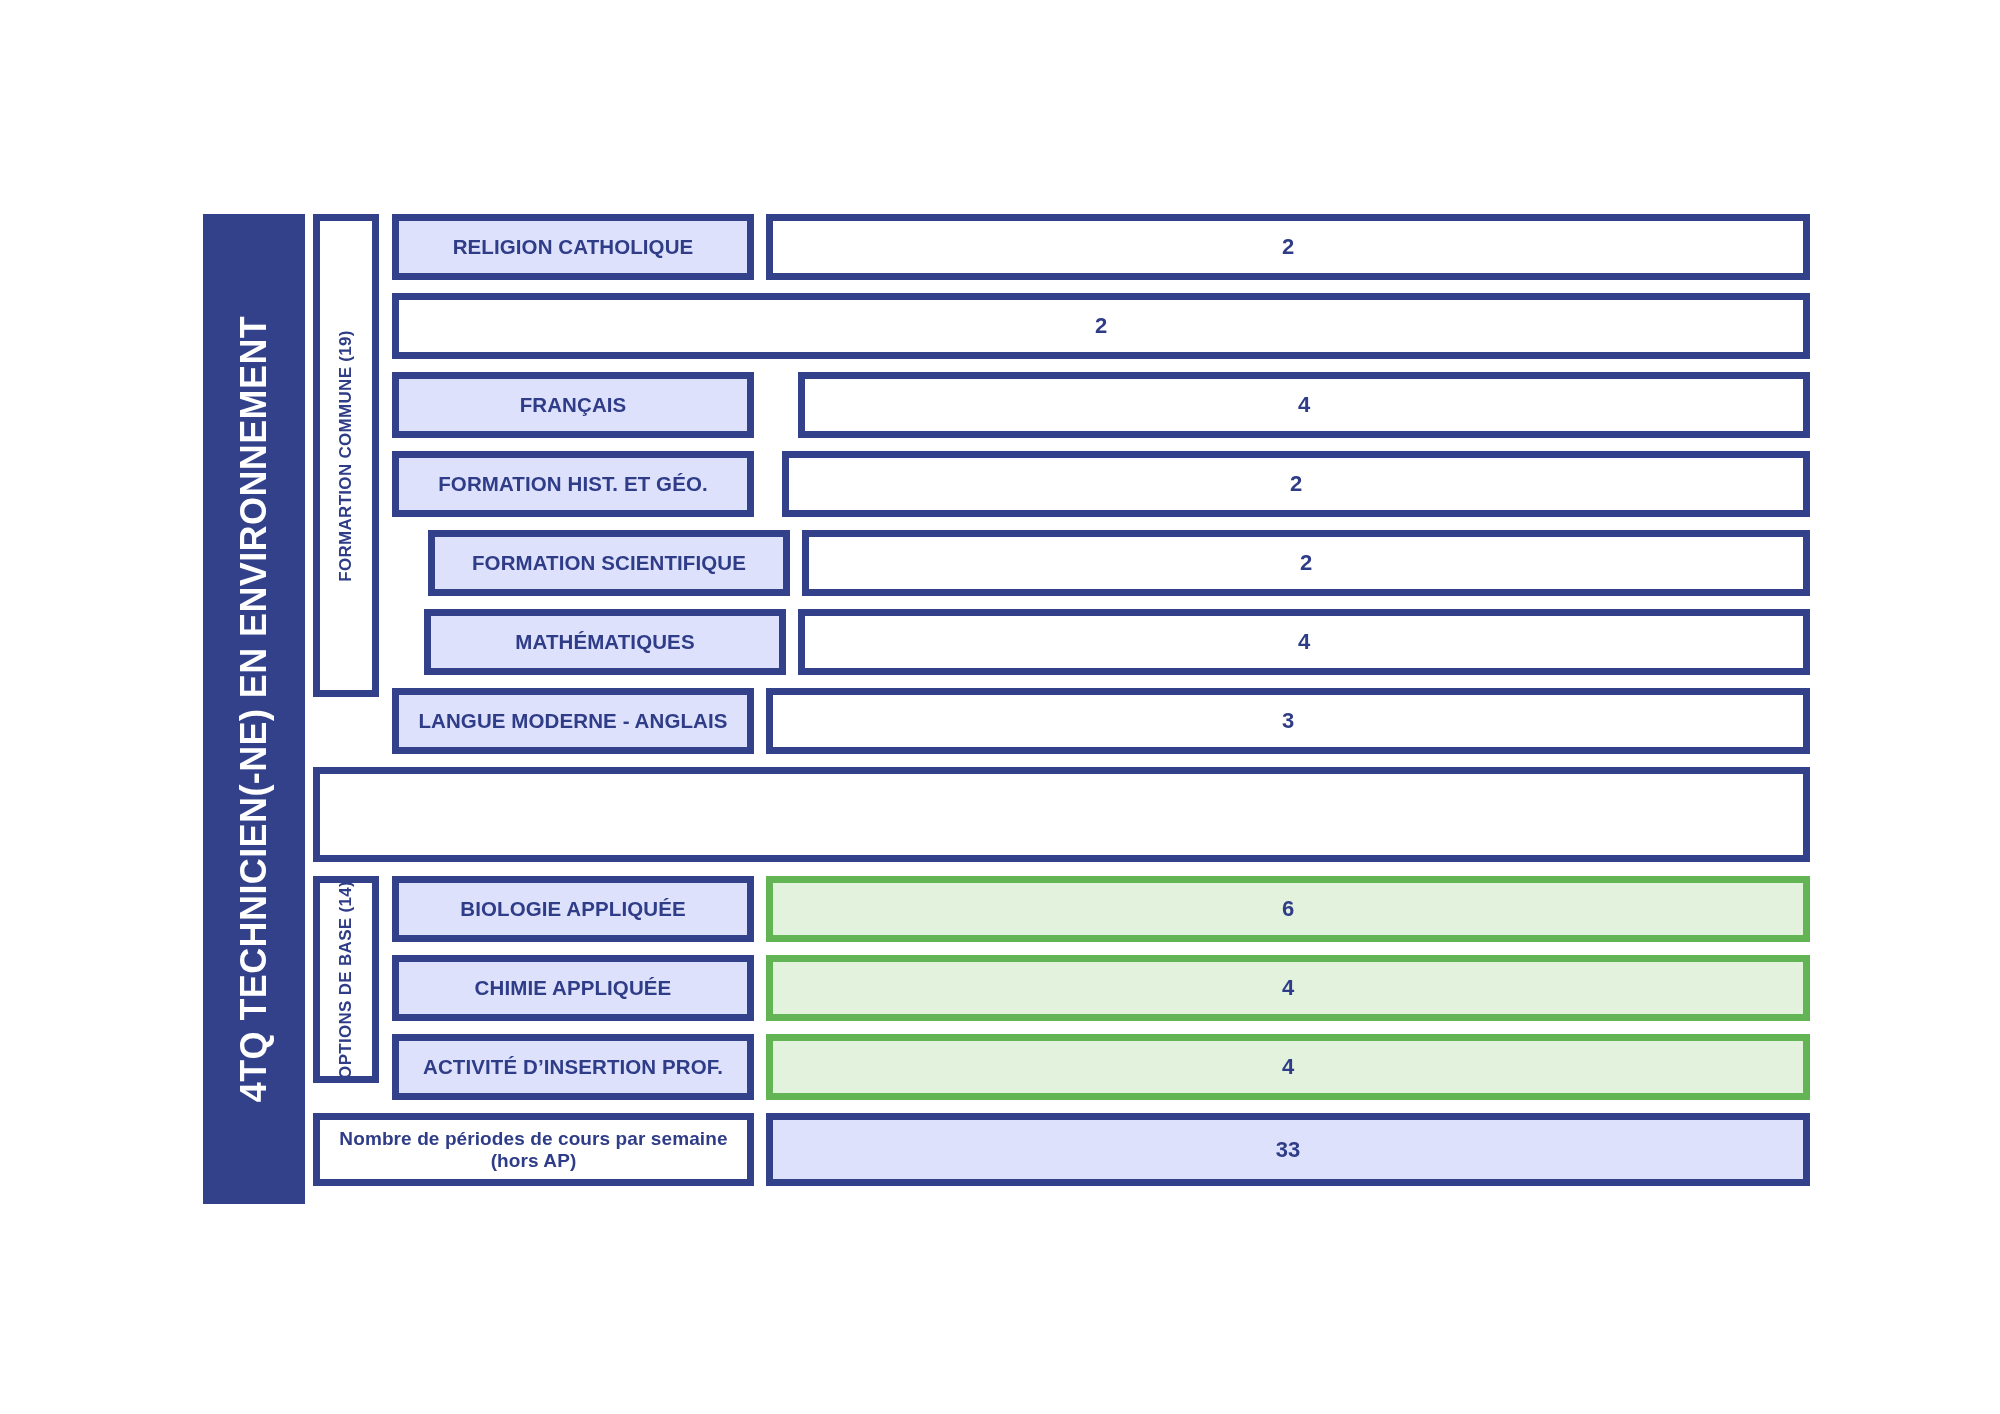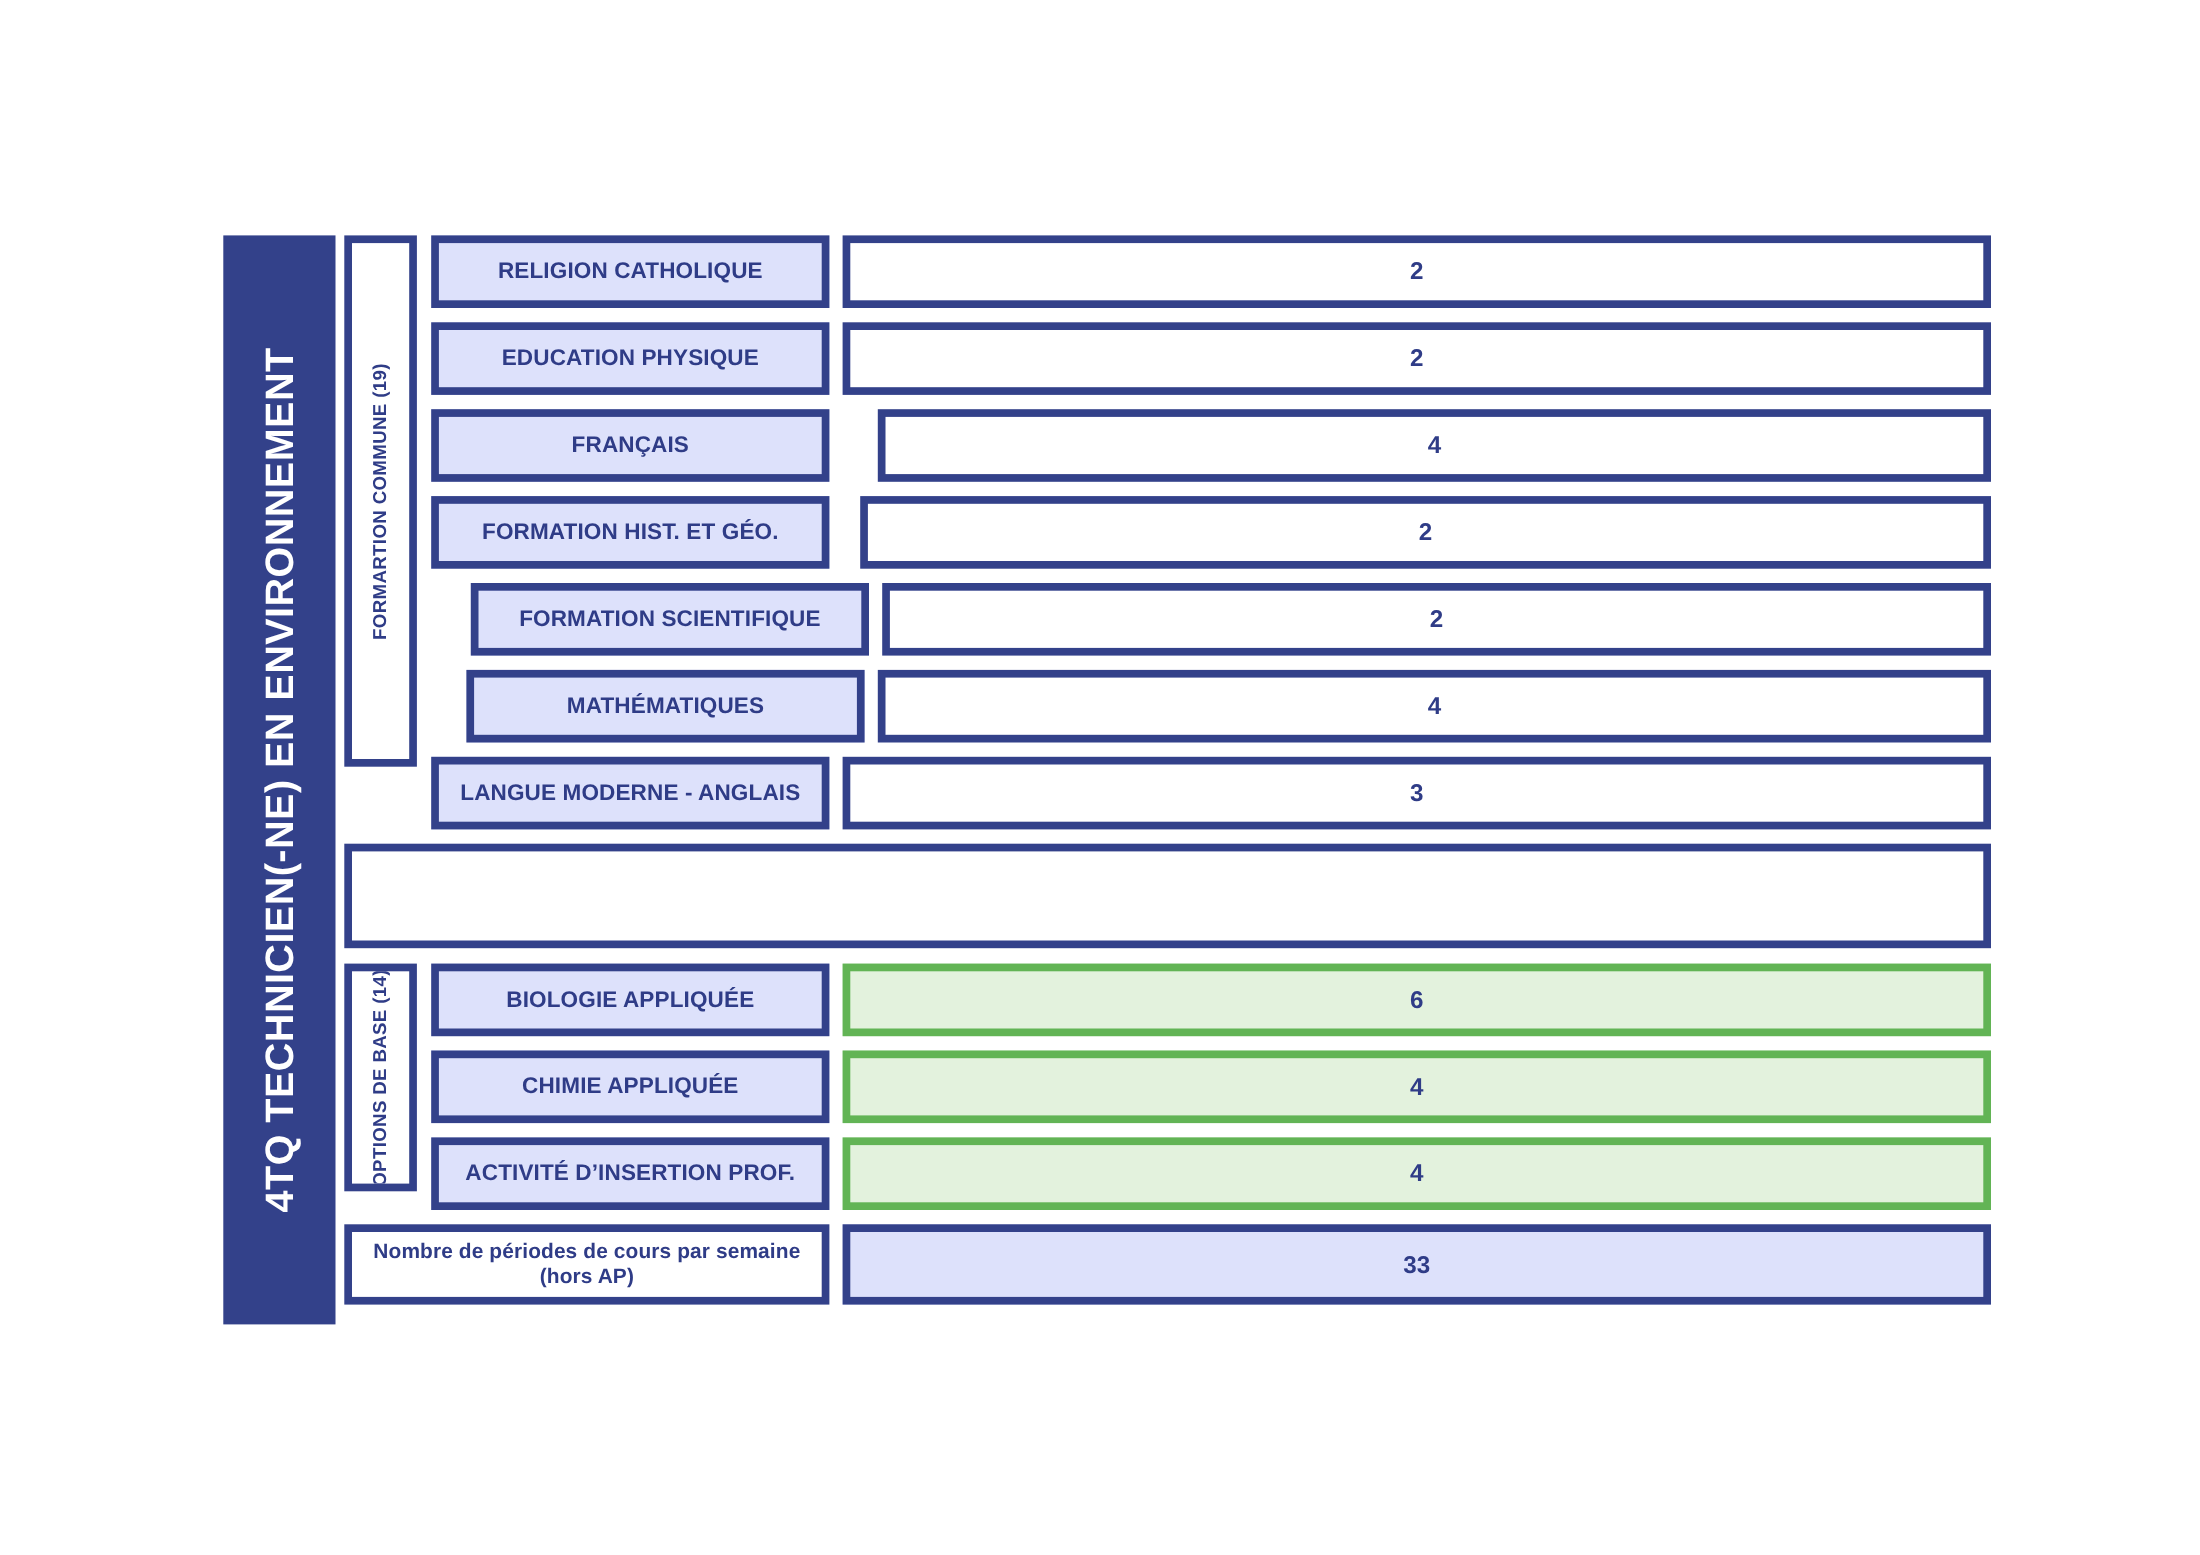--- a/index.html
+++ b/index.html
@@ -157,21 +157,20 @@
     <div class="group-label" style="left:0; top:0; width:66px; height:483px;">
       <span class="vtext">FORMARTION COMMUNE (19)</span>
     </div>
 
     <div class="row" style="top:0px;">
       <div class="cell-name">RELIGION CATHOLIQUE</div>
       <div class="cell-val">2</div>
     </div>
 
     <div class="row" style="top:79px;">
-      <div class="cell-name">EDUCATION PHYSIQUE</div>
       <div class="cell-val">2</div>
     </div>
 
     <div class="row" style="top:158px;gap:44px;">
       <div class="cell-name">FRANÇAIS</div>
       <div class="cell-val">4</div>
     </div>
 
     <div class="row" style="top:237px;gap:28px;">
       <div class="cell-name">FORMATION HIST. ET GÉO.</div>

